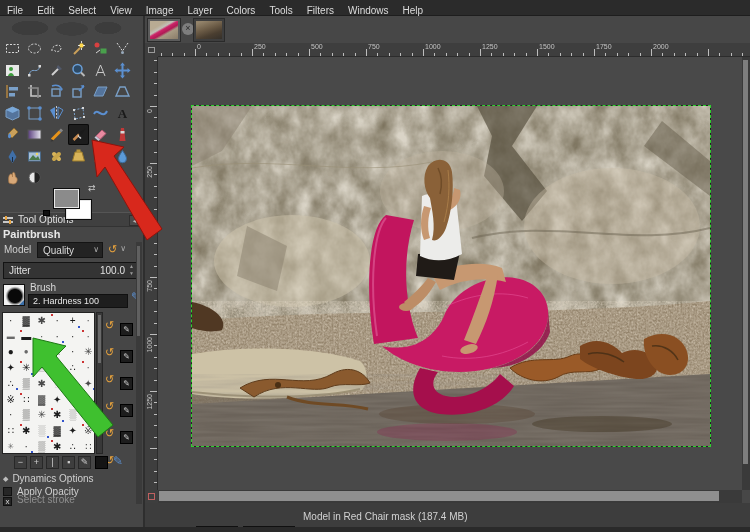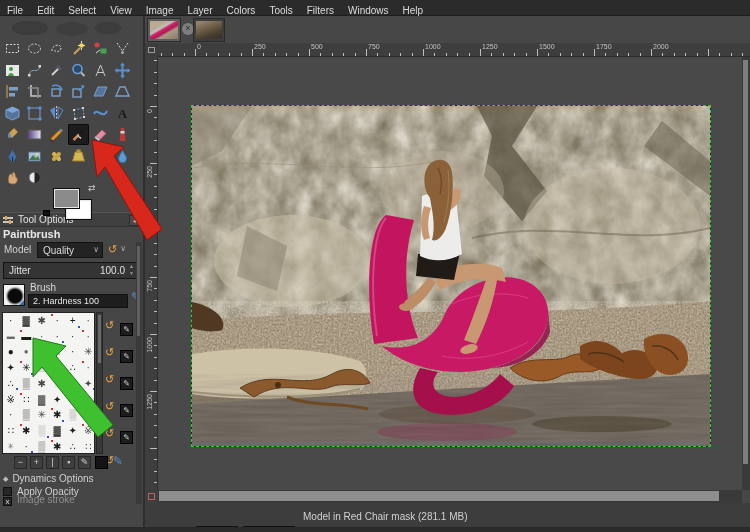--- a/index.html
+++ b/index.html
@@ -533,21 +533,21 @@
     <div id="bfSwatch"></div>
     <div id="brushEdit2">✎</div>
 
     <div id="dynRow" class="optrow">
       <span class="exp">◆</span><span>Dynamics Options</span>
     </div>
     <div id="jitterRow" class="optrow">
       <span class="cbx"></span><span>Apply Opacity</span>
     </div>
     <div id="smoothRow" class="optrow">
-      <span class="cbx">x</span><span>Image stroke</span>
+      <span class="cbx">x</span><span>Select stroke</span>
     </div>
 
 
     <div id="presetRow">
         <div class="presetBtn" style="left: 8px; color: rgb(168, 184, 160); font-size: 14px;">⇩</div>
         <div class="presetBtn" style="left: 41px; color: rgb(232, 163, 61); font-size: 16px;">↶</div>
         <div class="presetBtn" style="left: 74px; color: rgb(204, 34, 34); font-size: 13px;">✖</div>
         <div class="presetBtn" style="left: 107px; color: rgb(232, 163, 61); font-size: 16px;">↻</div>
       </div>
   </div>
@@ -766,21 +766,21 @@
 
     <div id="statusbar">
       <span id="unitBox" class="sbox">
         <span class="val">px</span>
         <span class="chev">∨</span>
       </span>
       <span id="zoomBox" class="sbox">
         <span class="val">67 %</span>
         <span class="chev">∨</span>
       </span>
-      <span id="statusMsg">Model in Red Chair mask (281.1 MB)</span>
+      <span id="statusMsg">Model in Red Chair mask (187.4 MB)</span>
     </div>
   </div>
 
   <div id="bottomStrip"></div>
 
   <svg id="arrows">
     <path d="M92,140 L124,147 L114,156 L162,229 L147,240 L105,167 L97,177 Z" fill="#d8281c" stroke="#8e130c" stroke-width="1"></path>
     <path d="M33,338 L66,346 L56,356 L113,425 L98,437 L42,367 L33,377 Z" fill="#3fc02f" stroke="#1d7a14" stroke-width="1"></path>
   </svg>
 </div>

